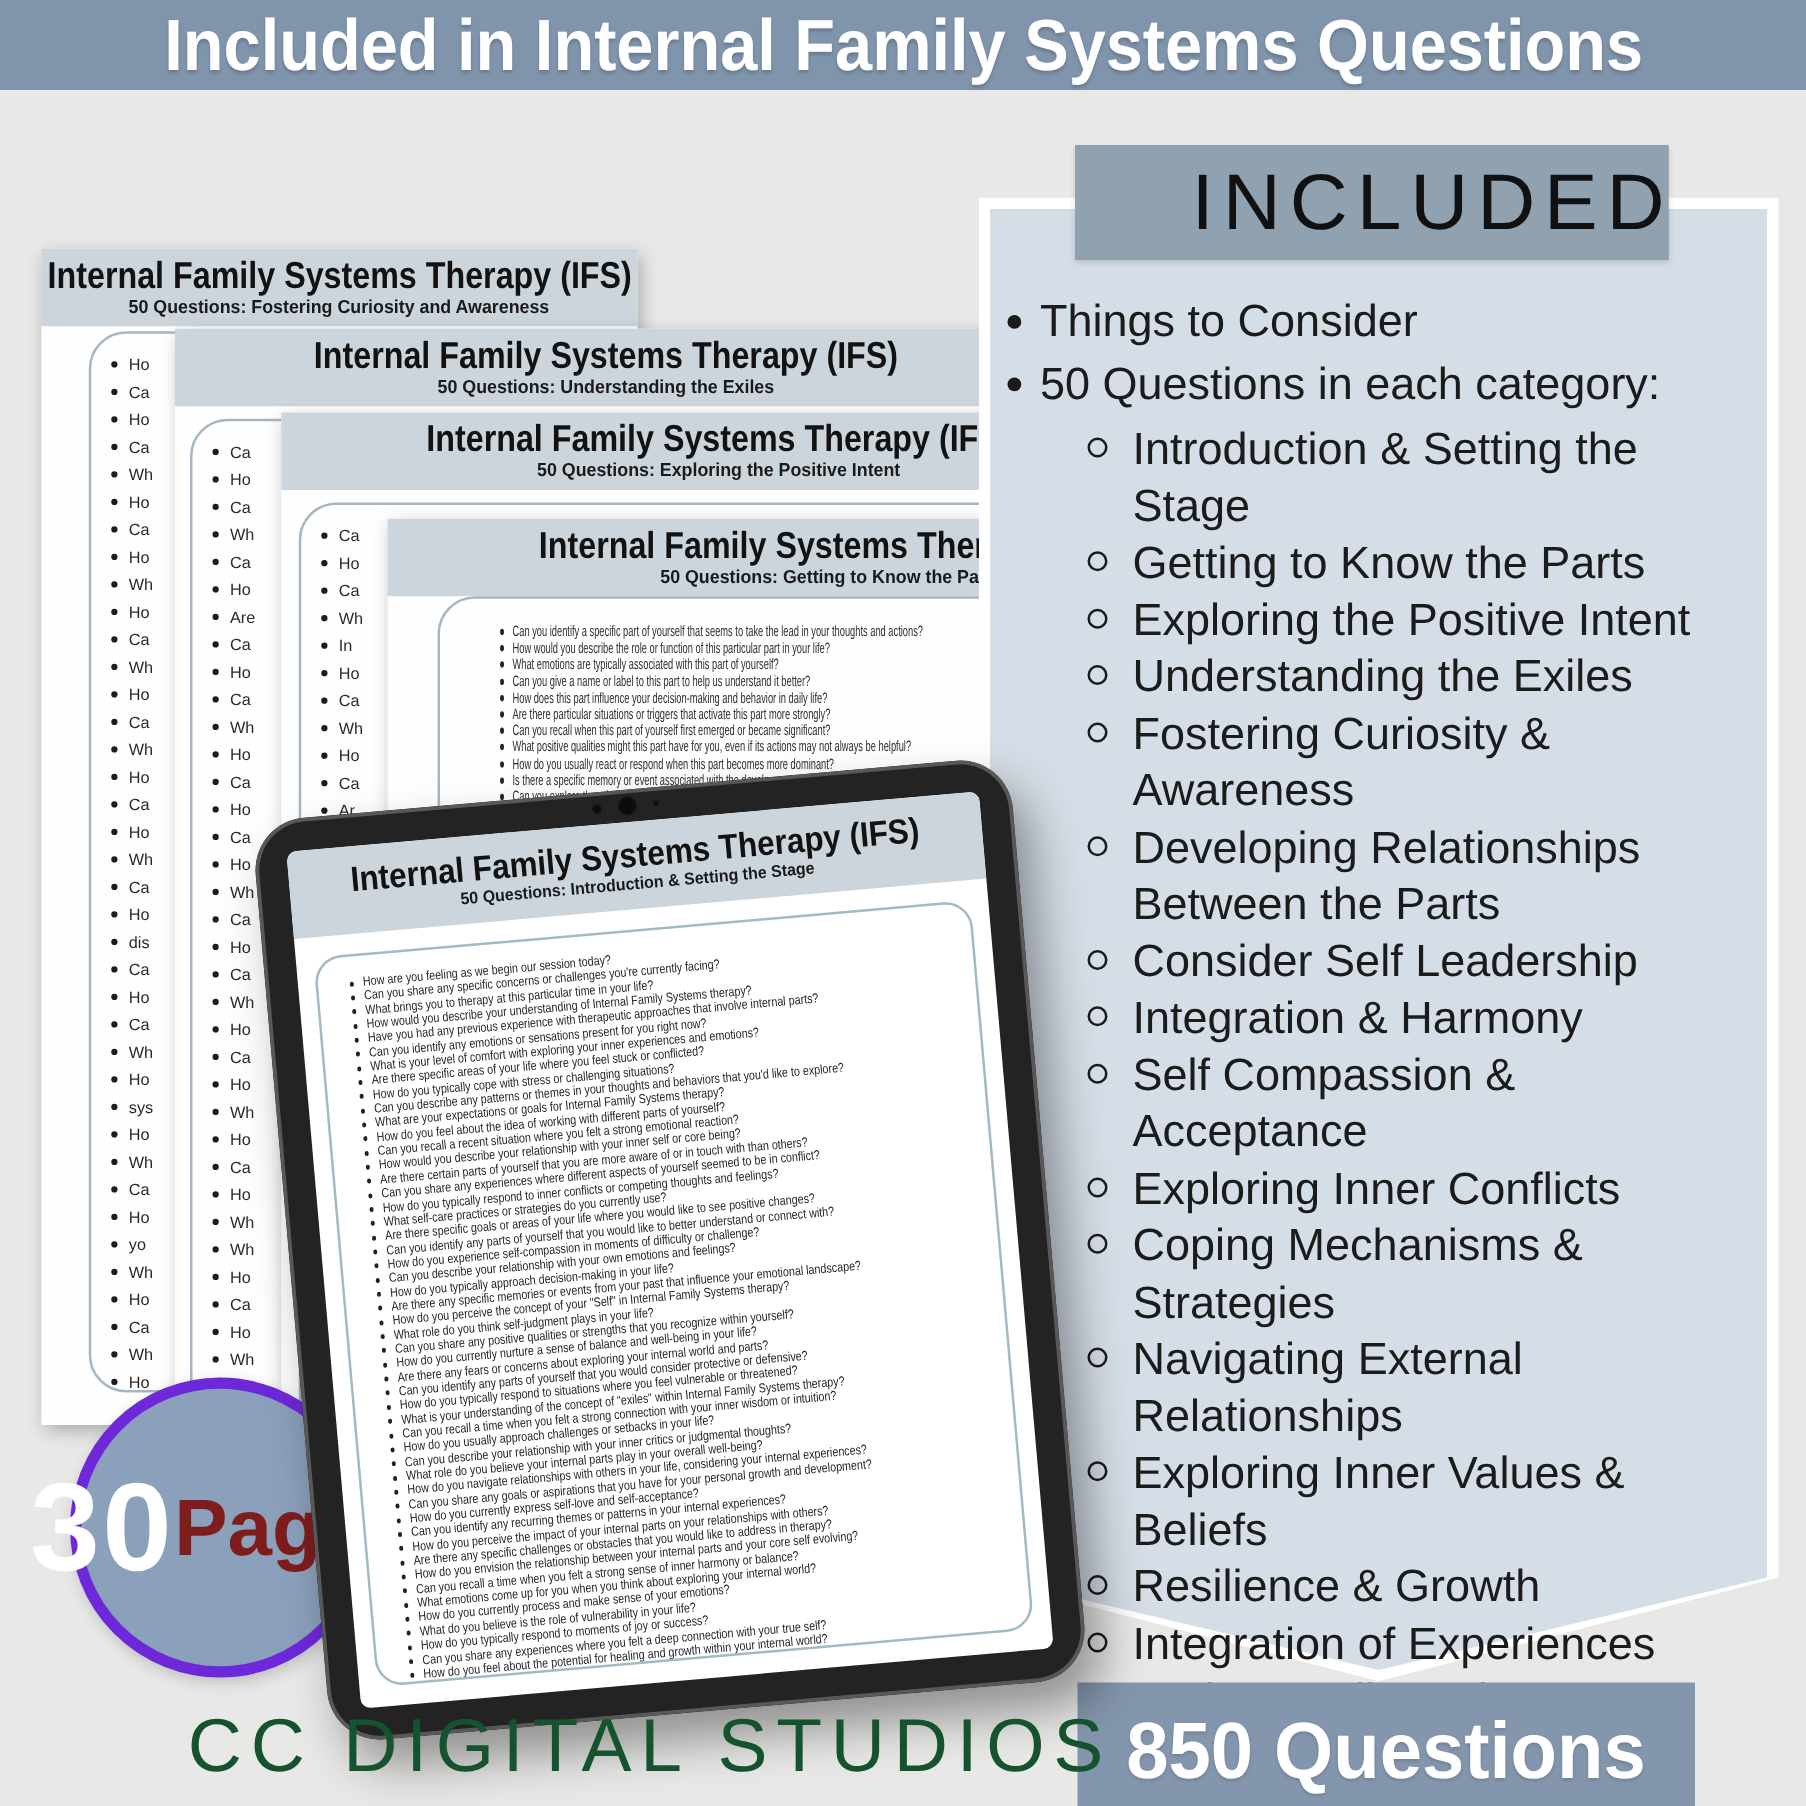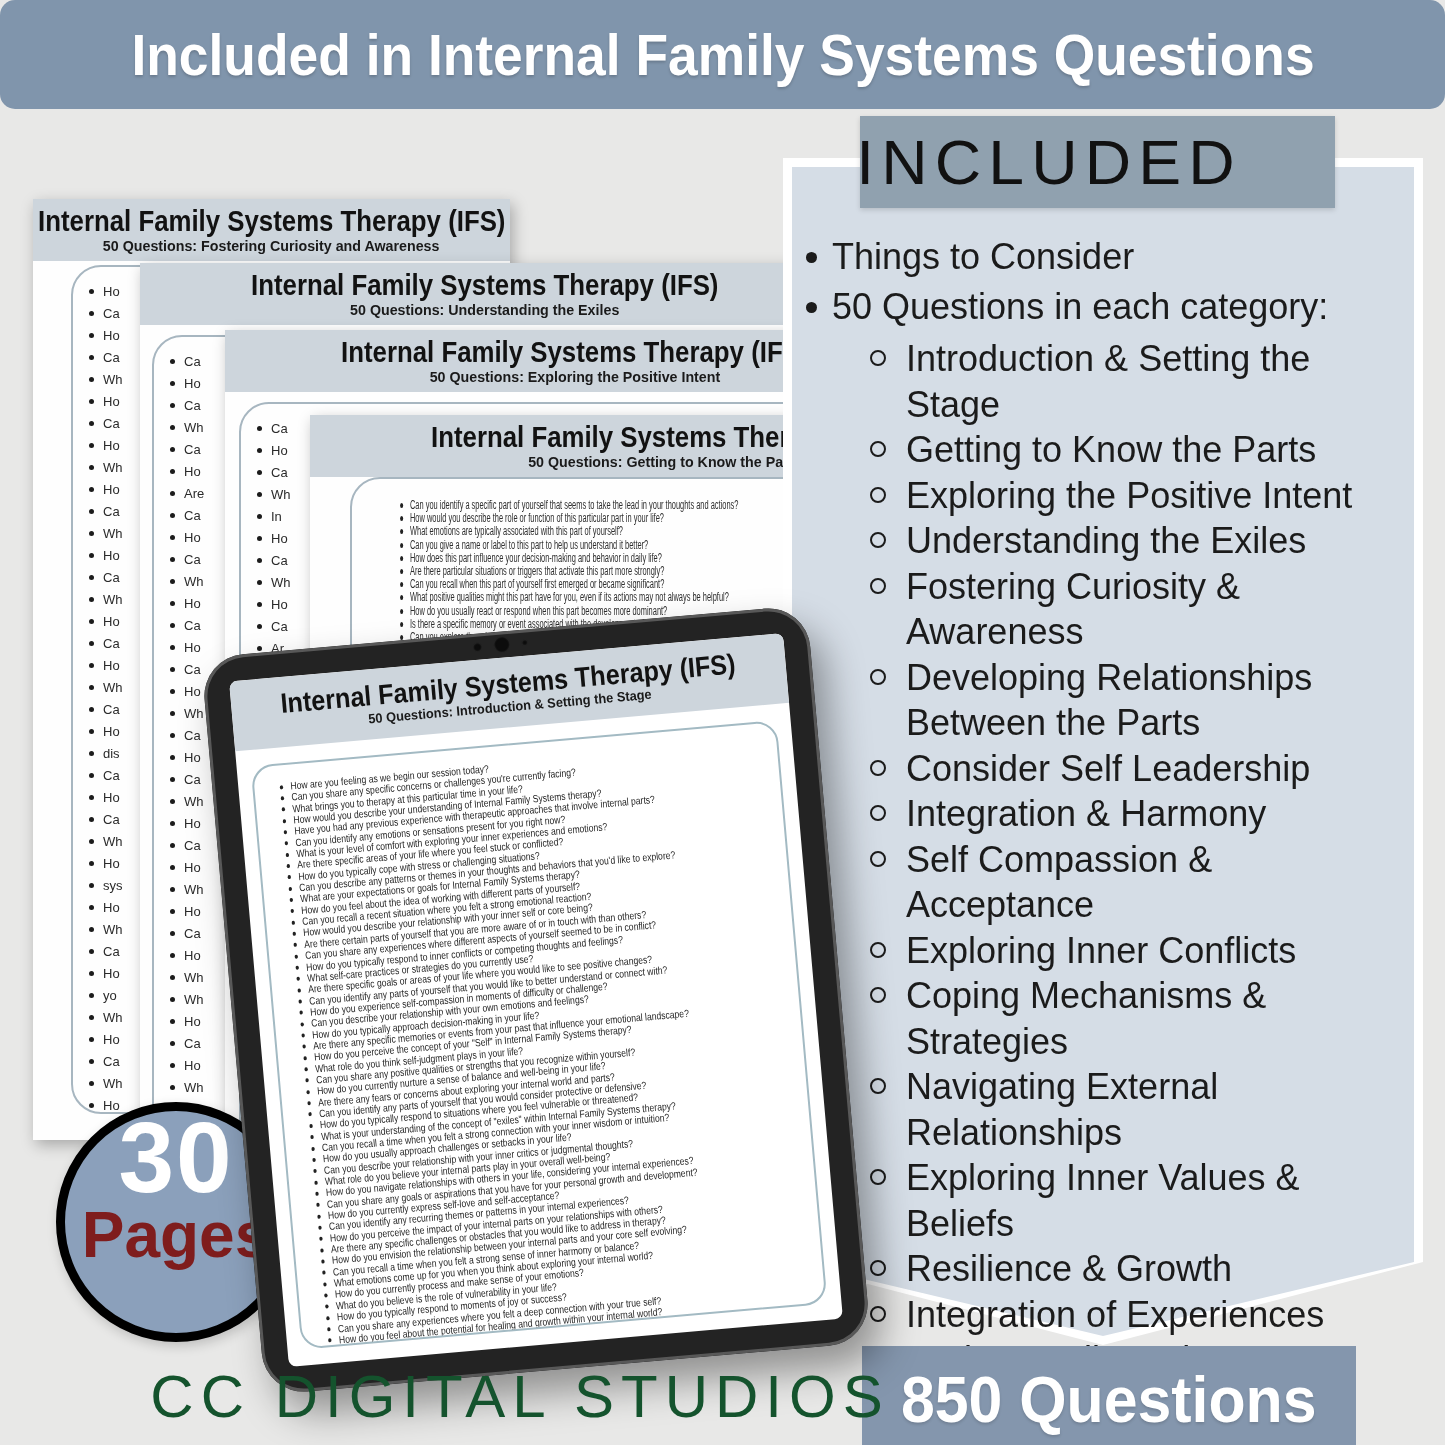--- a/index.html
+++ b/index.html
@@ -3,22 +3,22 @@
 <meta charset="utf-8">
 <style>
   html,body{margin:0;padding:0;}
   body{
     width:1445px;height:1445px;position:relative;overflow:hidden;
     background:#e8e8e7;
     font-family:"Liberation Sans", sans-serif;
   }
   
   .banner{
-    position:absolute;left:0;top:0;width:1445px;height:109px;
-    background:#8095ac;display:flex;align-items:center;justify-content:center;border-radius:15px;
+    position:absolute;left:0;top:0;width:1445px;height:72px;
+    background:#8095ac;display:flex;align-items:center;justify-content:center;
   }
   .banner .txt{
     color:#ffffff;font-weight:bold;font-size:58px;white-space:nowrap;
     transform:scaleX(0.92);letter-spacing:0px;
     text-shadow:0 2px 3px rgba(0,0,0,0.18);
   }
   
   .sheet{
     position:absolute;background:#fefefe;
     box-shadow:3px 5px 14px rgba(0,0,0,0.28);
@@ -68,21 +68,21 @@
   .panel-outer{
     position:absolute;left:783px;top:158px;width:640px;height:1187px;background:#ffffff;
     clip-path:polygon(0 0,100% 0,100% 1104px,50% 100%,0 1104px);
   }
   .panel-inner{
     position:absolute;left:9px;top:9px;width:622px;height:1169px;background:#d5dde6;
     clip-path:polygon(0 0,100% 0,100% 1095px,50% 100%,0 1095px);
   }
   .included-band{
     position:absolute;left:860px;top:116px;width:475px;height:92px;
-    background:#90a1af;display:flex;align-items:center;justify-content:flex-start;
+    background:#90a1af;display:flex;align-items:center;justify-content:flex-end;
     box-shadow:0 2px 5px rgba(0,0,0,0.15);
   }
   .included-band .txt{
     font-size:63px;color:#111;letter-spacing:7px;transform:scaleX(1.02);
   }
   .panel-list{
     position:absolute;left:792px;top:232px;width:614px;color:#1b1b1b;
   }
   ul.lvl1{list-style:none;margin:0;padding:0 0 0 40px;}
   ul.lvl1 > li{
@@ -104,22 +104,22 @@
     position:absolute;left:862px;top:1346px;width:494px;height:108px;background:#8496ad;
     display:flex;align-items:center;justify-content:center;
   }
   .q850 .txt{
     color:#fff;font-weight:bold;font-size:64px;white-space:nowrap;transform:scaleX(0.95);
     text-shadow:0 2px 3px rgba(0,0,0,0.15);
   }
   
   .circle30{
     position:absolute;left:56px;top:1102px;width:222px;height:222px;border-radius:50%;
-    background:#8ba0bb;border:9px solid #000000;
-    display:flex;flex-direction:column;align-items:center;justify-content:flex-start;
+    background:#8ba0bb;border:9px solid #6d28d9;
+    display:flex;flex-direction:row;align-items:center;justify-content:center;
     box-shadow:2px 4px 12px rgba(0,0,0,0.18);
   }
   .circle30 .n{color:#fff;font-weight:bold;font-size:100px;line-height:92px;letter-spacing:2px;}
   .circle30 .p{color:#7f1d1d;font-weight:bold;font-size:64px;line-height:64px;}
   
   .tablet{
     position:absolute;left:232px;top:630px;width:608px;height:740px;
     transform:rotate(-5deg);transform-origin:50% 50%;
     background:#232323;border-radius:42px;
     box-shadow:inset 0 0 0 3px #585858, 12px 22px 38px rgba(0,0,0,0.38);

